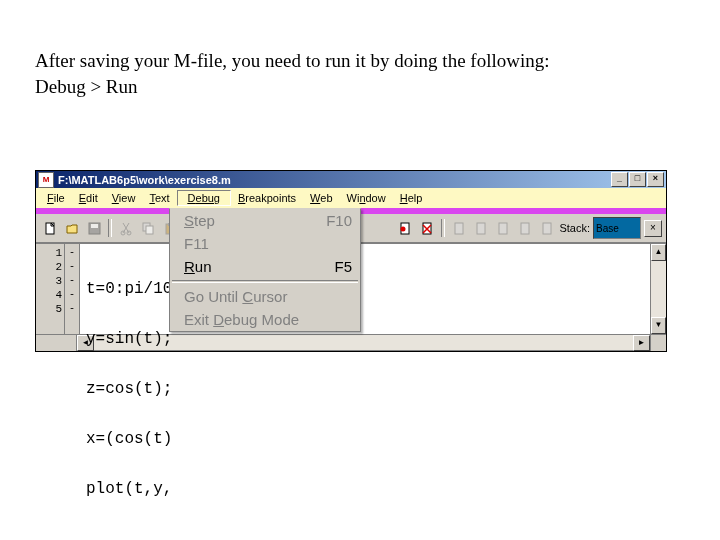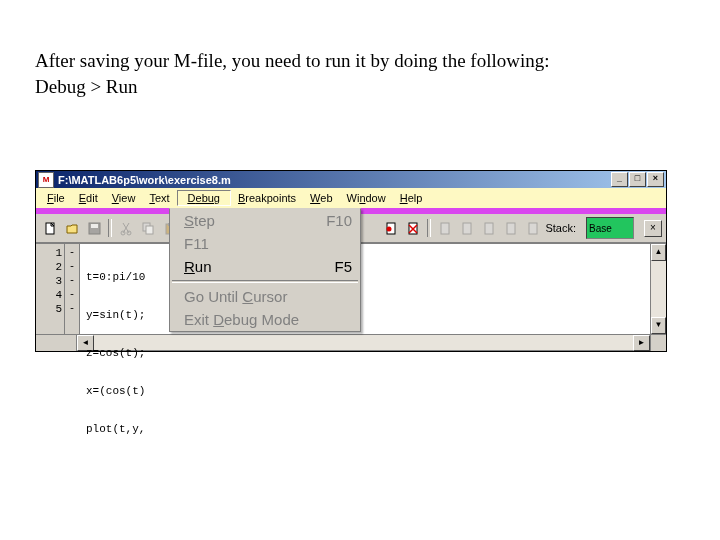--- a/index.html
+++ b/index.html
@@ -109,30 +109,30 @@
     height: 18px;
     border-left: 1px solid #808080;
     border-right: 1px solid #fff;
     margin: 0 2px;
   }
   .disabled { color: #808080; opacity: 0.6; }
   .toolbar-right {
     margin-left: auto;
     display: flex;
     align-items: center;
-    gap: 10px;
+    gap: 3px;
   }
   .stack-lbl { font-size: 11px; }
   .stack-sel {
     width: 42px;
     height: 18px;
     border: 1px solid #808080;
     border-top-color: #404040;
     border-left-color: #404040;
-    background: #22c55e;
+    background: #0369a1;
     font-size: 10px;
     padding: 1px 2px;
     display: flex;
     align-items: center;
   }
   .close-x {
     width: 16px;
     height: 15px;
     border: 1px solid #fff;
     border-right-color: #404040;
@@ -166,21 +166,21 @@
     border-right: 1px solid #808080;
     font-family: 'Courier New', monospace;
     font-size: 10px;
     padding-top: 2px;
     text-align: center;
   }
   .bpcol div { height: 14px; line-height: 14px; color: #000; }
   .code {
     flex: 1;
     font-family: 'Courier New', monospace;
-    font-size: 11px;
+    font-size: 16px;
     padding: 2px 0 0 6px;
     white-space: pre;
   }
   .code div { height: 14px; line-height: 14px; }
   .vscrollbar {
     width: 15px;
     background: #d4d0c8;
     border-left: 1px solid #808080;
     display: flex;
     flex-direction: column;

